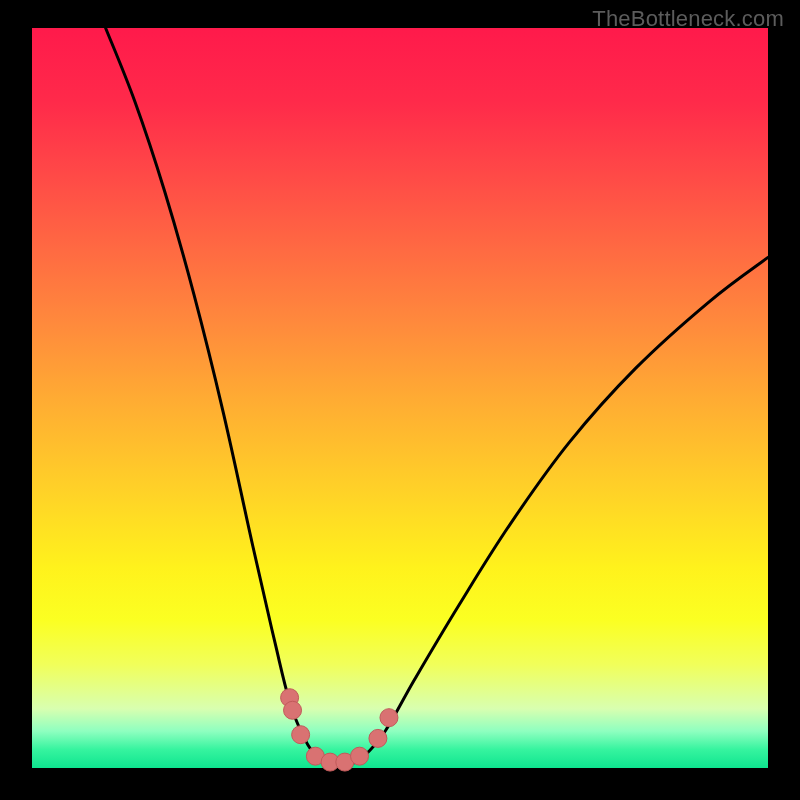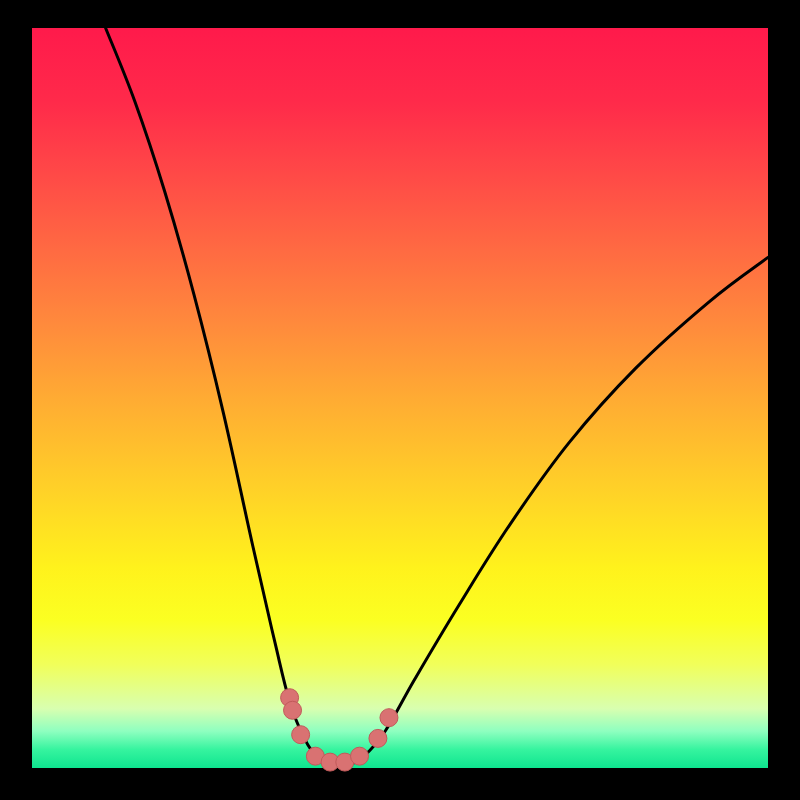--- a/index.html
+++ b/index.html
@@ -58,20 +58,21 @@
     top: 0;
     width: 736px;
     height: 740px;
     overflow: visible;
   }
 </style>
 </head>
 <body>
 
 <div class="frame">
+  <div class="watermark">TheBottleneck.com</div>
 
   <div class="plot">
     <svg class="curve" viewBox="0 0 736 740" preserveAspectRatio="none">
       <path id="curve-path" fill="none" stroke-linecap="round" stroke-linejoin="round" d="M 73.60000000000001 0 C 78.99733333333334 13.566666666666668, 92.24533333333335 44.153333333333336, 103.04 74 C 113.83466666666666 103.84666666666666, 121.68533333333332 127.52666666666661, 132.48 162.79999999999995 C 143.27466666666666 198.0733333333333, 151.12533333333332 225.69999999999996, 161.92 266.4 C 172.71466666666666 307.09999999999997, 180.56533333333334 338.67333333333335, 191.36 384.8 C 202.15466666666669 430.9266666666667, 211.35466666666665 475.9433333333333, 220.79999999999998 518 C 230.24533333333332 560.0566666666667, 236.13333333333335 585.71, 242.88000000000002 614.2 C 249.6266666666667 642.69, 252.20266666666663 655.7633333333333, 257.59999999999997 673.4 C 262.9973333333333 691.0366666666666, 266.92266666666666 699.818, 272.32 710.4 C 277.71733333333333 720.982, 281.6426666666667 726.3716666666667, 287.04 731.12 C 292.43733333333336 735.8683333333333, 296.36266666666666 735.3503333333333, 301.76 736.3 C 307.1573333333333 737.2496666666666, 311.0826666666667 737.6566666666666, 316.48 736.3 C 321.87733333333335 734.9433333333333, 324.4533333333333 735.005, 331.2 728.9 C 337.94666666666666 722.795, 343.83466666666664 717.245, 353.28 703 C 362.7253333333333 688.755, 369.2266666666667 674.2633333333333, 382.72 651.2 C 396.21333333333337 628.1366666666668, 409.33866666666665 605.69, 426.88 577.2 C 444.42133333333334 548.71, 458.16 525.6466666666666, 478.40000000000003 495.79999999999995 C 498.64000000000004 465.95333333333326, 514.3413333333333 442.89, 537.28 414.4 C 560.2186666666666 385.90999999999997, 577.8826666666666 366.1766666666666, 603.52 340.4 C 629.1573333333333 314.62333333333333, 652.832 294.15, 677.12 273.8 C 701.408 253.45000000000002, 725.2053333333333 237.54000000000002, 736 229.40000000000003" stroke="#000000" stroke-width="3"></path>
       <g id="markers-group">
           <circle cx="257.59999999999997" cy="669.7" r="9" fill="#d97272" stroke="#c15a5a" stroke-width="1"></circle>
           <circle cx="260.544" cy="682.28" r="9" fill="#d97272" stroke="#c15a5a" stroke-width="1"></circle>
           <circle cx="268.64" cy="706.7" r="9" fill="#d97272" stroke="#c15a5a" stroke-width="1"></circle>
           <circle cx="283.36" cy="728.16" r="9" fill="#d97272" stroke="#c15a5a" stroke-width="1"></circle>
           <circle cx="298.08000000000004" cy="734.08" r="9" fill="#d97272" stroke="#c15a5a" stroke-width="1"></circle>

